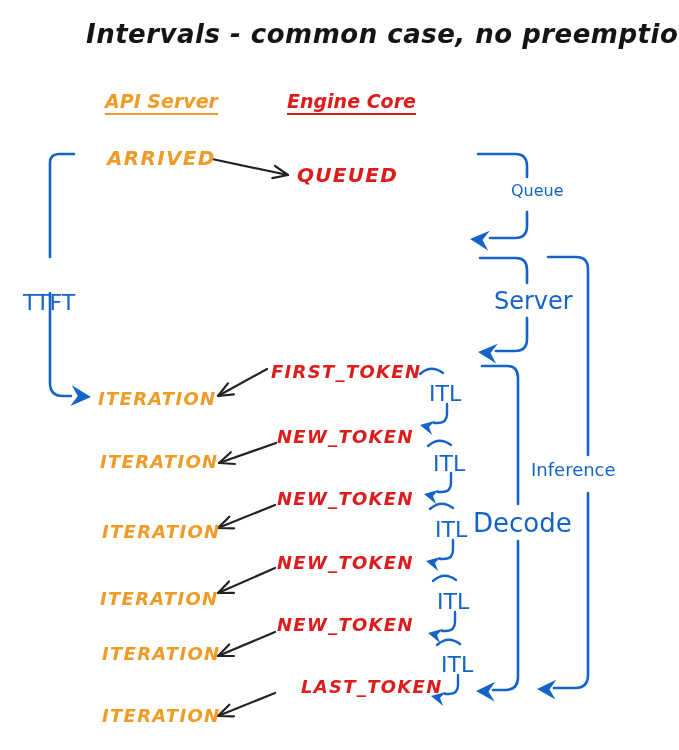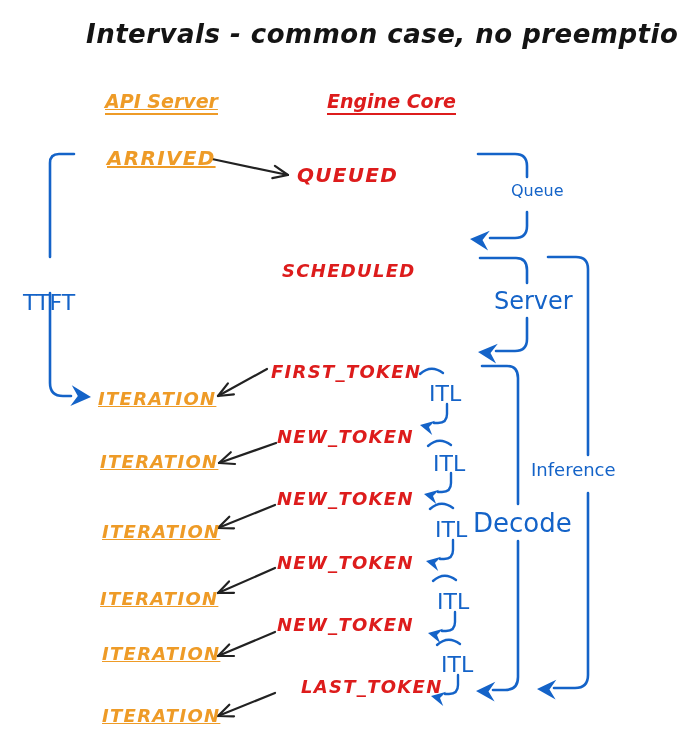--- a/index.html
+++ b/index.html
@@ -16,21 +16,21 @@
     font-style:italic;font-weight:bold;font-size:26px;color:#141414;
     letter-spacing:0.5px;
   }
   .col-header{
     font-style:italic;font-weight:600;font-size:19px;
     padding-bottom:1px;border-bottom:2px solid currentColor;
   }
   .evt{
     font-style:italic;font-weight:600;font-size:18px;letter-spacing:1.3px;
   }
-  .api{color:var(--api);text-decoration:underline;}
+  .api{color:var(--api);}
   .eng{color:var(--engine);}
   .blue-label{color:var(--interval);font-weight:400;}
   svg{position:absolute;left:0;top:0;}
 </style>
 </head>
 <body>
 
 <div id="canvas" style="--api: #EE9B27; --engine: #DD1C1C; --interval: #1463C8; background: rgb(255, 255, 255);">
   <svg id="wires" width="679" height="750" viewBox="0 0 679 750">
       <g>
@@ -109,25 +109,24 @@
       </g>
       <g>
         <path d="M275,693 L218,716" fill="none" stroke="#222222" stroke-width="2.2" stroke-linecap="round" stroke-linejoin="round"></path>
         <path d="M234.0,716.3 L218,716 L229.3,704.7" fill="none" stroke="#222222" stroke-width="2.2" stroke-linecap="round" stroke-linejoin="round"></path>
       </g>
     </svg>
 
   <div class="abs title" style="left:86px;top:19px;">Intervals - common case, no preemptions</div>
 
   <div class="abs col-header api" style="left:105px;top:90px;">API Server</div>
-  <div class="abs col-header eng" style="left:287px;top:90px;margin-left:40px;">Engine Core</div>
+  <div class="abs col-header eng" style="left:287px;top:90px;">Engine Core</div>
 
   <div class="abs evt api" style="left:107px;top:146px;font-size:20px;">ARRIVED</div>
   <div class="abs evt eng" style="left:297px;top:163px;font-size:20px;">QUEUED</div>
-  <div class="abs evt eng" style="left:282px;top:260px;">SCHEDULED</div>
   <div class="abs evt eng" style="left:271px;top:361px;">FIRST_TOKEN</div>
   <div class="abs evt eng" style="left:277px;top:676px;margin-left:24px;">LAST_TOKEN</div>
 
   <div class="abs blue-label" style="left:23px;top:262px;font-size:22px;margin-top:28px;">TTFT</div>
   <div class="abs blue-label" style="left:511px;top:181px;font-size:16px;">Queue</div>
   <div class="abs blue-label" style="left:494px;top:287px;font-size:24px;">Server</div>
   <div class="abs blue-label" style="left:473px;top:508px;font-size:26px;">Decode</div>
   <div class="abs blue-label" style="left:531px;top:459px;font-size:18px;">Inference</div>
 <div class="abs evt api" style="left: 98px; top: 388px;">ITERATION</div>
     <div class="abs evt api" style="left: 100px; top: 451px;">ITERATION</div>

